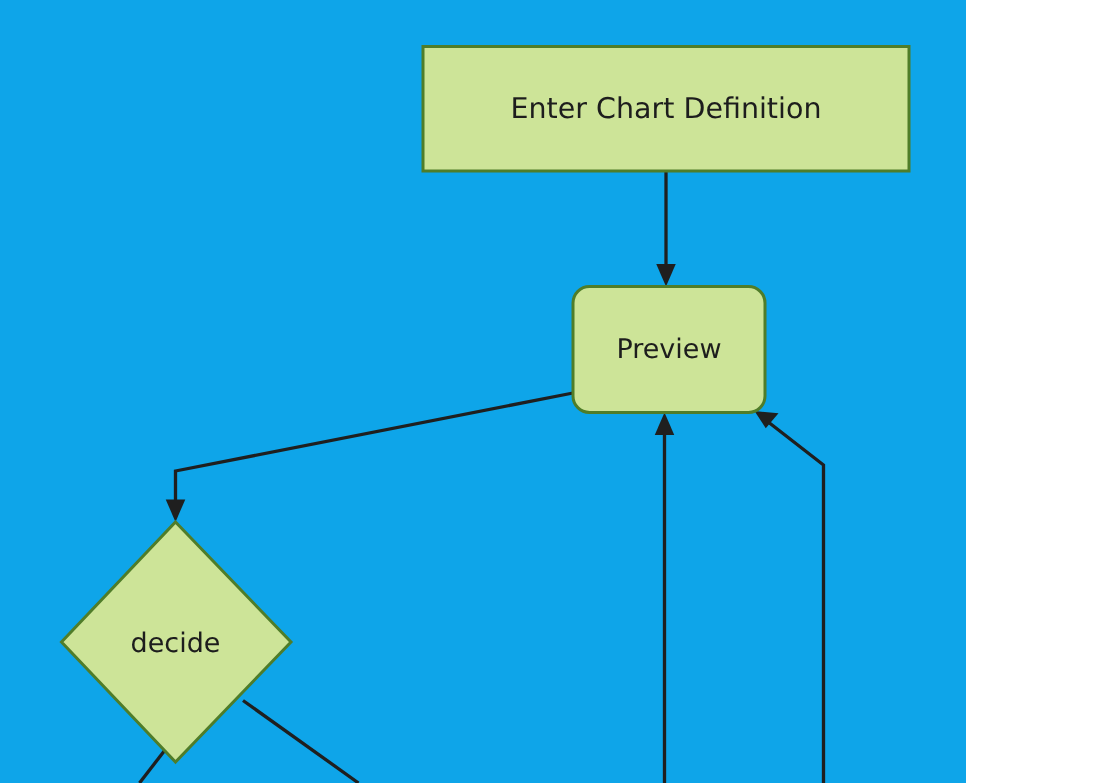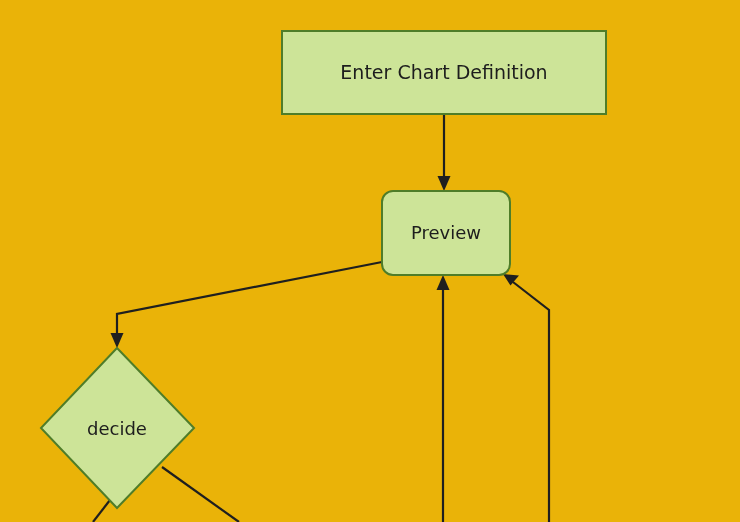--- a/index.html
+++ b/index.html
@@ -6,23 +6,23 @@
   html, body {
     margin: 0;
     padding: 0;
     background: #ffffff;
   }
   body {
     font-family: "DejaVu Sans", sans-serif;
   }
   #canvas {
     position: relative;
-    width: 740px;
+    width: 644px;
     height: 522px;
-    background: #eab308;
+    background: #0ea5e9;
     overflow: hidden;
   }
   #flow-svg {
     position: absolute;
     top: 0;
     left: 0;
     width: 740px;
     height: 522px;
     display: block;
   }

